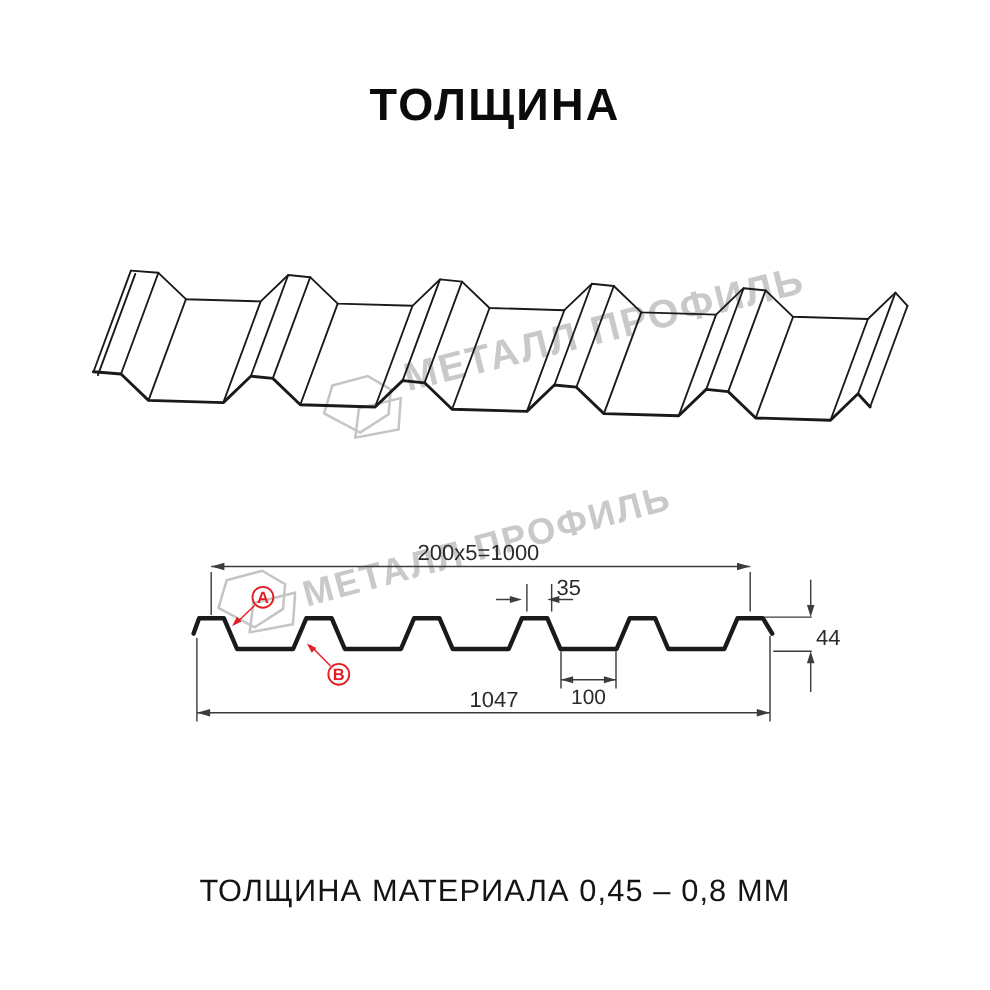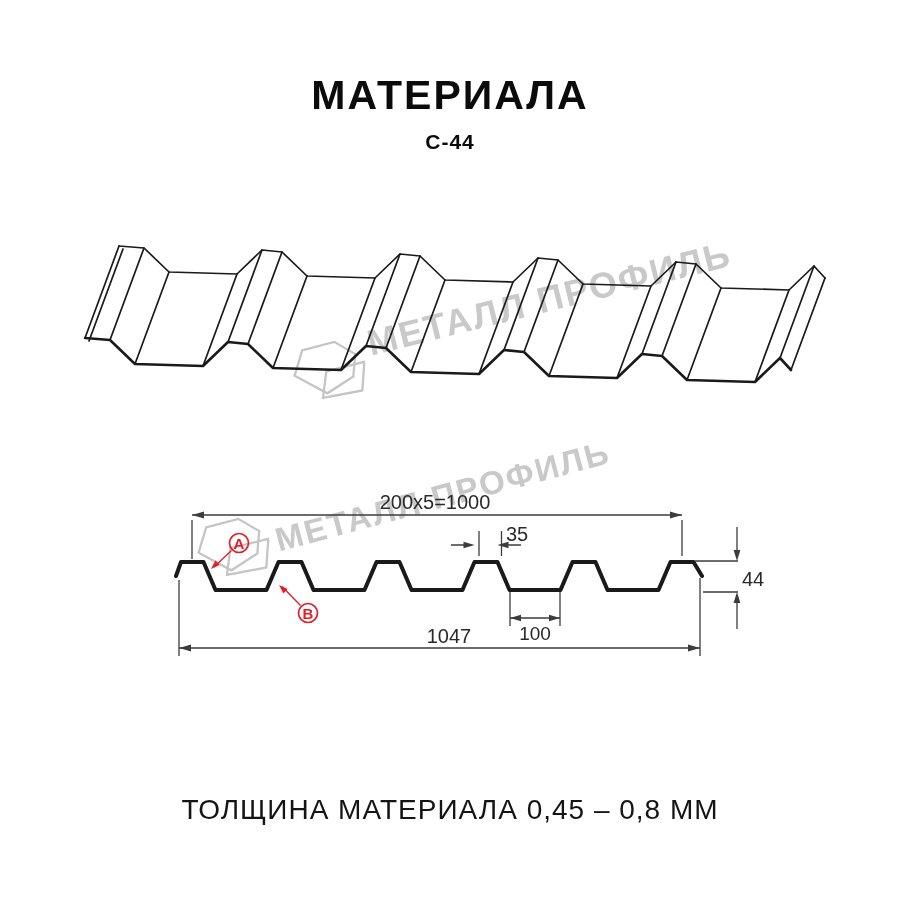--- a/index.html
+++ b/index.html
@@ -23,22 +23,21 @@
   .main-svg{position:absolute;left:0;top:0;}
   .dim-label{font-family:"Liberation Sans",sans-serif;font-size:20px;fill:#2a2a2a;}
   .dim-label.small{font-size:19px;}
   .red-letter{font-family:"Liberation Sans",sans-serif;font-size:15px;font-weight:bold;fill:#e31e24;}
 </style>
 </head>
 <body>
 
 <div class="page">
 
-  <h1 class="title">МАТЕРИАЛА</h1>
-  <div class="subtitle">С-44</div>
+  <h1 class="title">ТОЛЩИНА</h1>
 
   <svg class="wm-logo one" width="76" height="58" viewBox="0 0 76 58">
     <polygon points="15,7 48,3 67,18 62,40 34,53 4,31" fill="none" stroke="#c5c5c5" stroke-width="2.3"></polygon>
     <polygon points="36,31 75,27 69,55 29,57" fill="none" stroke="#c5c5c5" stroke-width="2.3"></polygon>
   </svg>
   <div class="wm-text one">МЕТАЛЛ ПРОФИЛЬ</div>
 
   <svg class="wm-logo two" width="76" height="58" viewBox="0 0 76 58">
     <polygon points="15,7 48,3 67,18 62,40 34,53 4,31" fill="none" stroke="#c5c5c5" stroke-width="2.3"></polygon>
     <polygon points="36,31 75,27 69,55 29,57" fill="none" stroke="#c5c5c5" stroke-width="2.3"></polygon>

